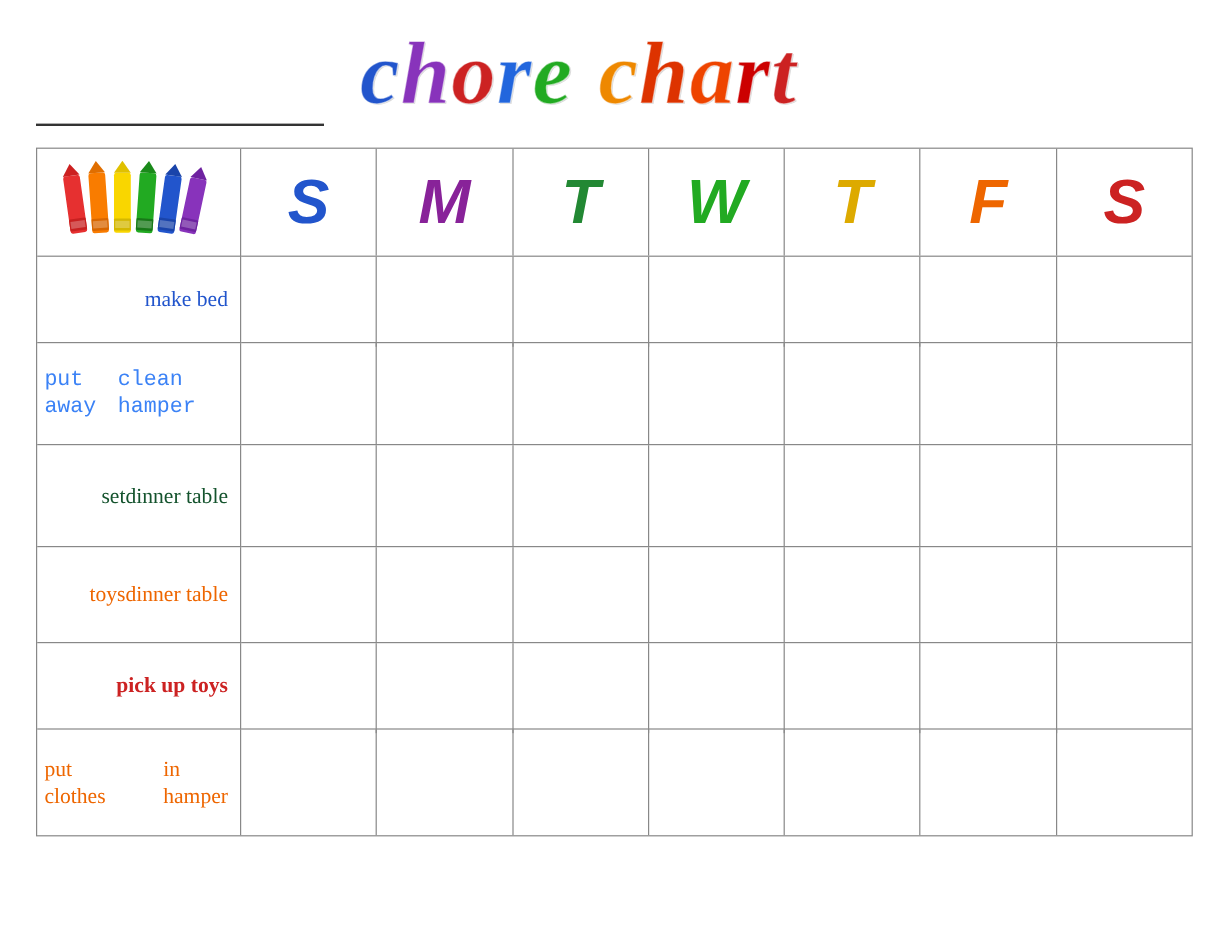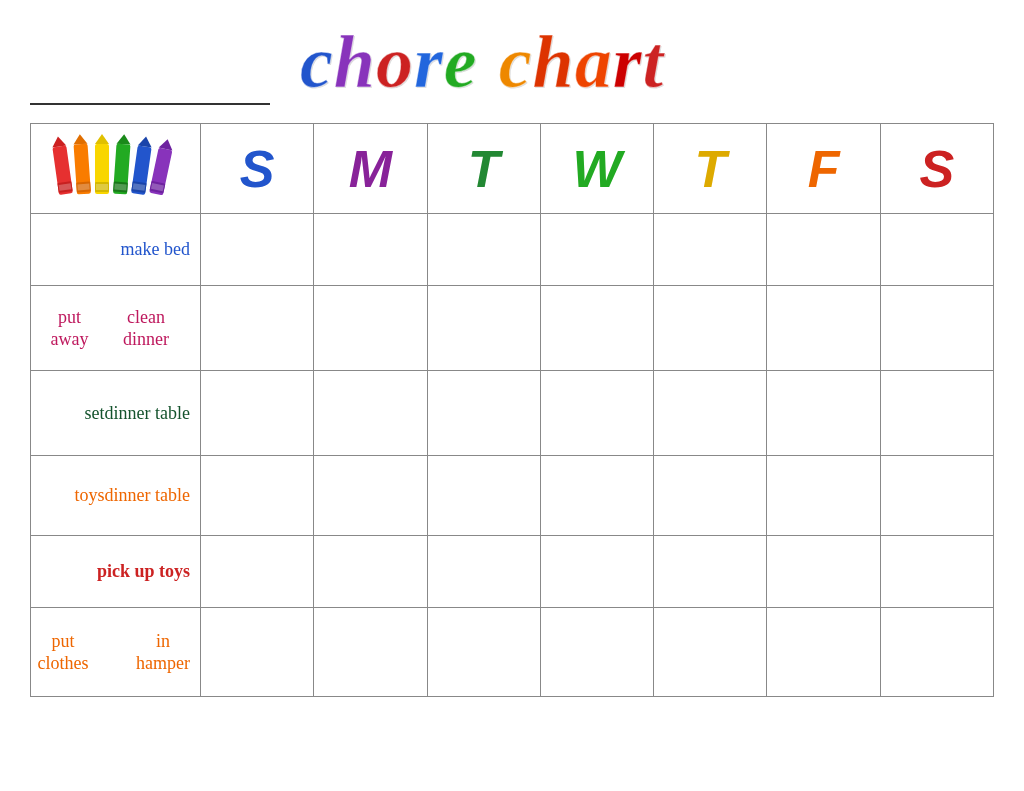--- a/index.html
+++ b/index.html
@@ -84,21 +84,21 @@
       height: 70px;
     }
 
     .chore-label-cell {
       border-right: 1.5px solid #888;
       border-bottom: 1.5px solid #888;
       display: flex;
       align-items: center;
       justify-content: flex-end;
       padding: 8px 10px 8px 6px;
-      text-align: center;
+      text-align: left;
       line-height: 1.25;
       font-size: 18px;
     }
 
     .chore-label-cell:last-child {
       border-bottom: none;
       gap: 47px;
     }
 
     
@@ -216,23 +216,23 @@
         <g transform="rotate(12, 105, 60)">
           <rect x="98" y="14" width="14" height="46" rx="2" fill="#8833bb"></rect>
           <polygon points="98,14 112,14 105,4" fill="#6e22a0"></polygon>
           <rect x="98" y="48" width="14" height="10" rx="1" fill="#6e22a0"></rect>
           <rect x="99" y="50" width="12" height="6" fill="#fff" opacity="0.25"></rect>
         </g>
       </svg>
     </div>
     <div id="chore-labels">
         <div class="chore-label-cell" style="height: 72px; color: rgb(34, 85, 204);">make bed</div>
-        <div class="chore-label-cell" style="height: 85px; color: #be185d;">
+        <div class="chore-label-cell" style="height: 85px; color: #3b82f6; font-family: Liberation Mono, monospace;">
           <div>put away</div>
-          <div>clean dinner</div>
+          <div>clean hamper</div>
         </div>
         <div class="chore-label-cell" style="height: 85px; color: #14532d; font-family: Liberation Serif, serif;">
           <div>set</div>
           <div>dinner table</div>
         </div>
         <div class="chore-label-cell" style="height: 80px; color: rgb(238, 102, 0);">
           <div>toys</div>
           <div>dinner table</div>
         </div>
         <div class="chore-label-cell" style="height: 72px; color: rgb(204, 34, 34); font-weight: bold;">pick up toys</div>

